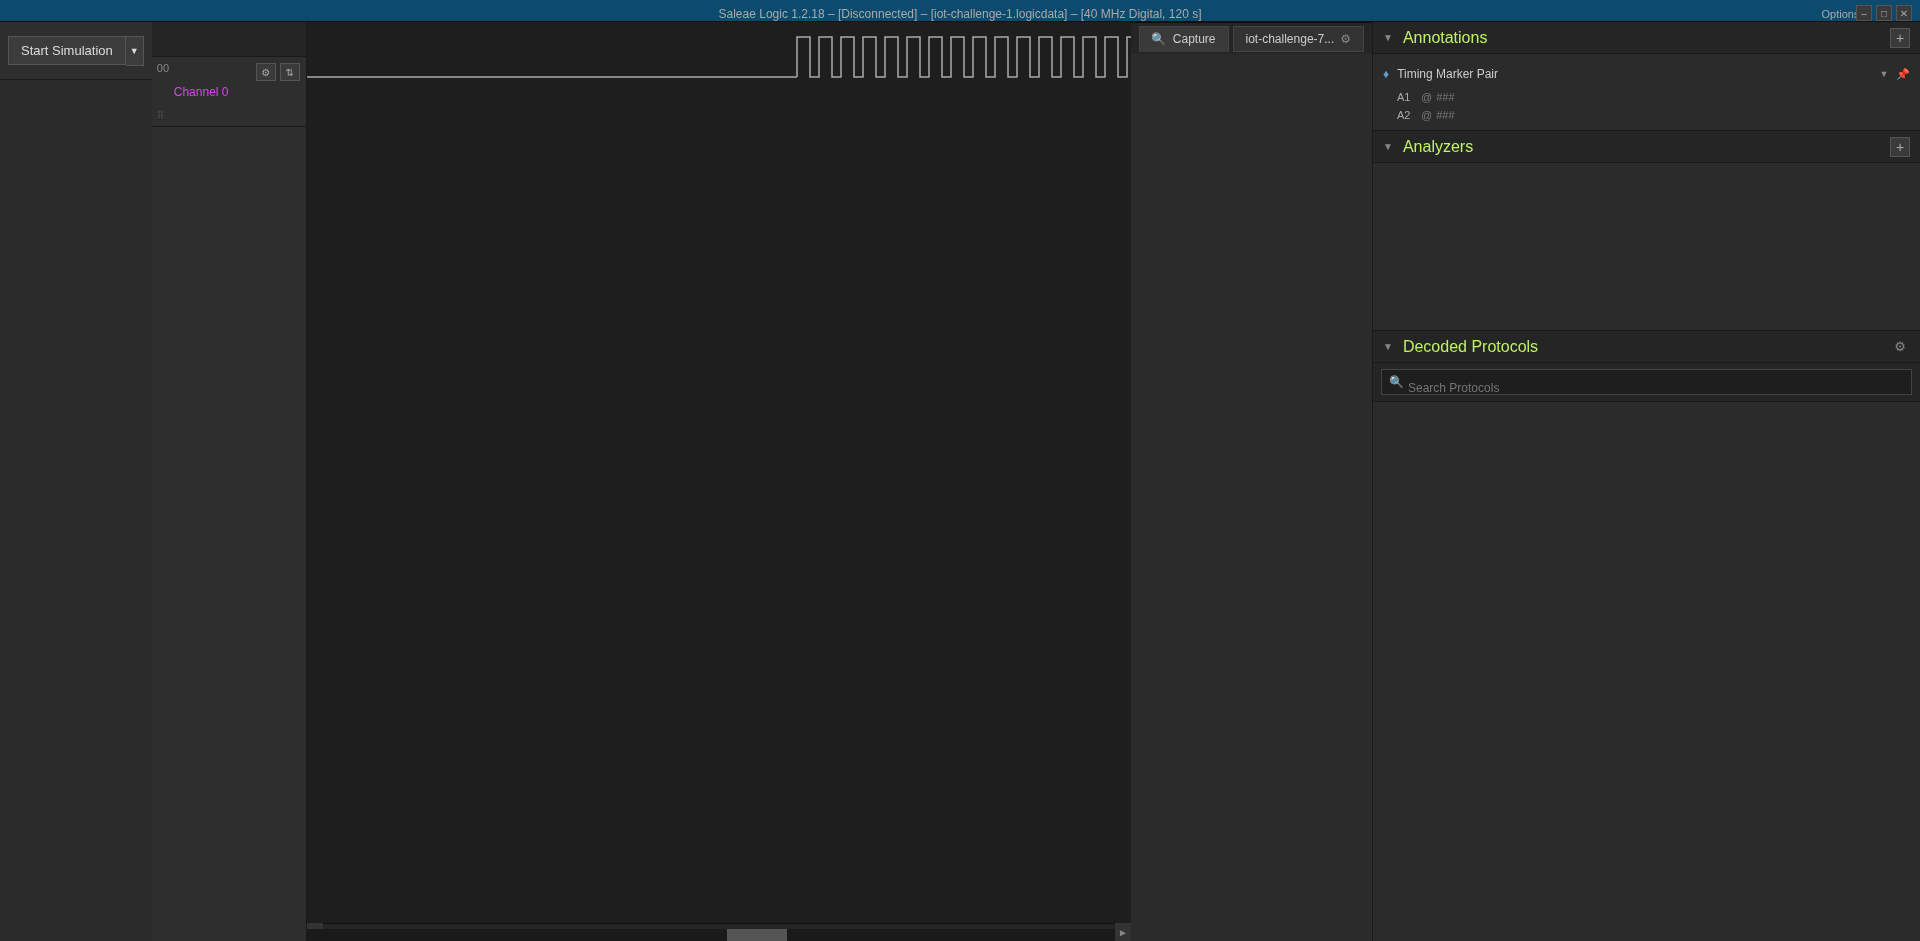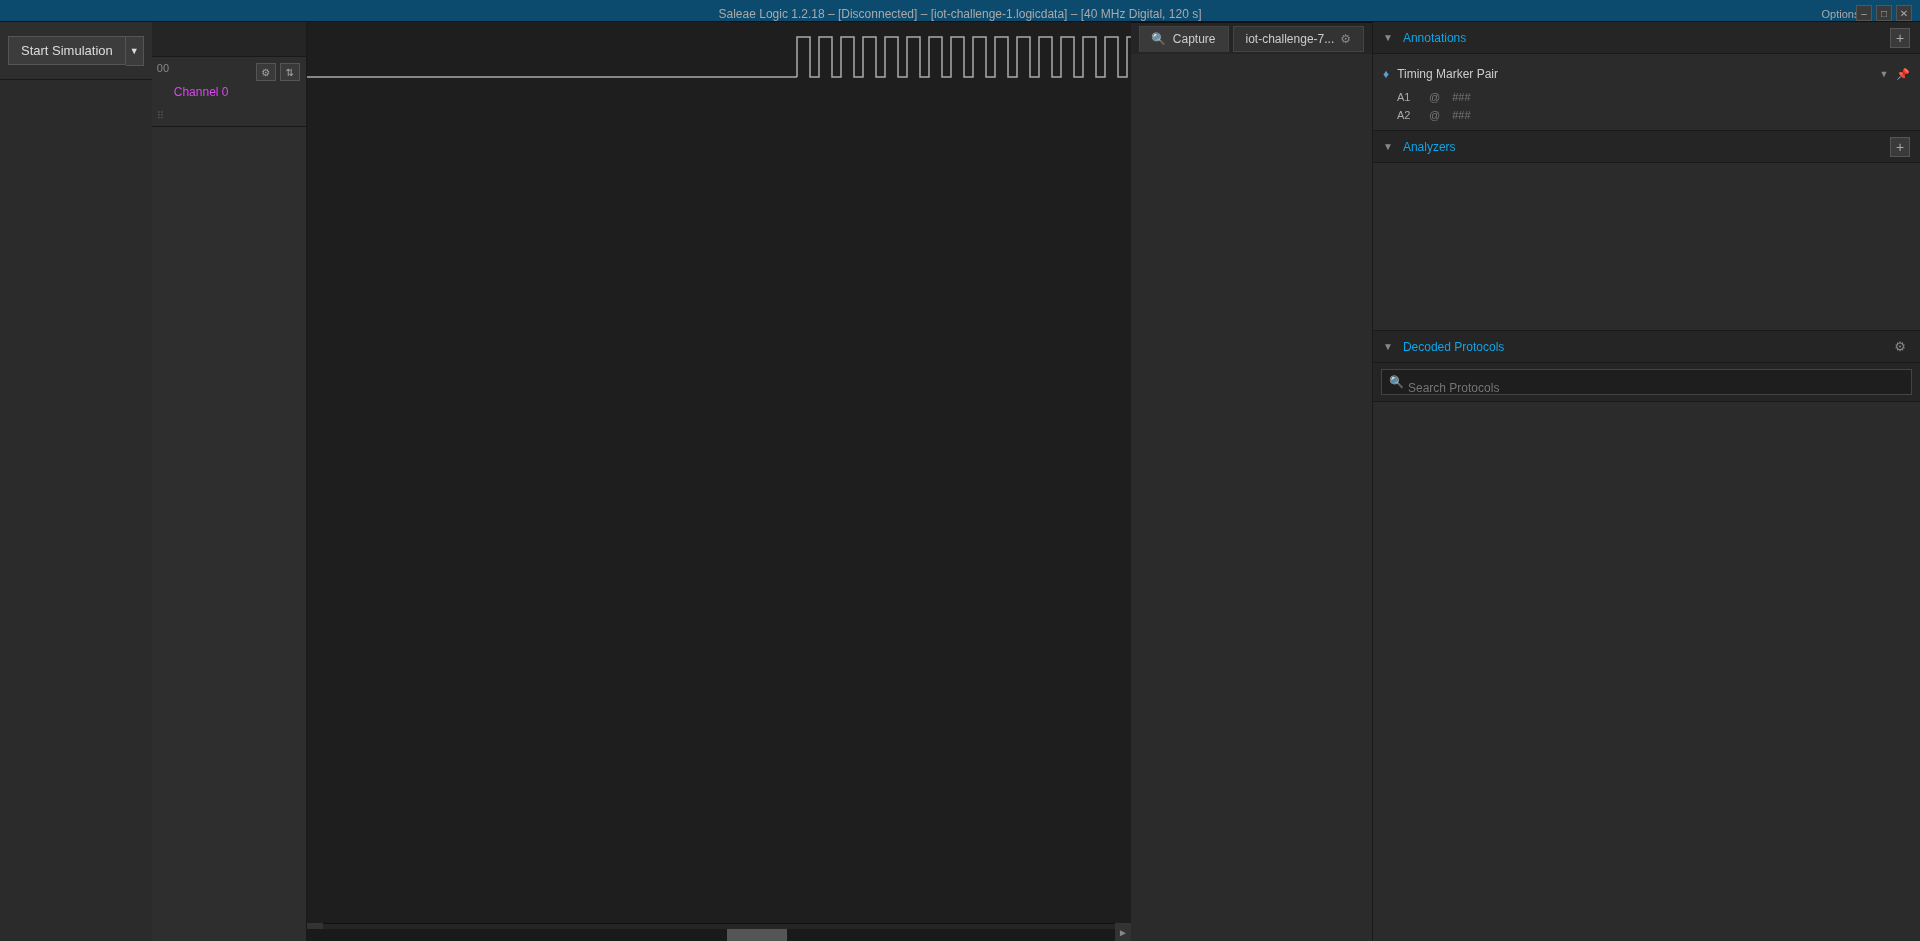--- a/index.html
+++ b/index.html
@@ -282,22 +282,22 @@
     .section-header {
       height: 32px;
       background: #252525;
       border-bottom: 1px solid #1a1a1a;
       display: flex;
       align-items: center;
       padding: 0 10px;
       gap: 6px;
     }
     .section-title {
-      font-size: 12px;
-      color: #0ea5e9;
+      font-size: 16px;
+      color: #bef264;
       flex: 1;
     }
     .section-expand {
       color: #888;
       font-size: 10px;
       cursor: pointer;
       margin-right: 4px;
     }
     .section-add-btn {
       width: 20px;
@@ -364,21 +364,21 @@
       color: #aaa;
     }
 
     
     .marker-row {
       display: flex;
       align-items: center;
       padding: 3px 14px;
       font-size: 11px;
       color: #888;
-      gap: 12px;
+      gap: 4px;
     }
     .marker-label {
       color: #aaa;
       min-width: 20px;
     }
     .marker-at { color: #777; }
     .marker-hash { color: #777; }
 
     
     #analyzers-section {

